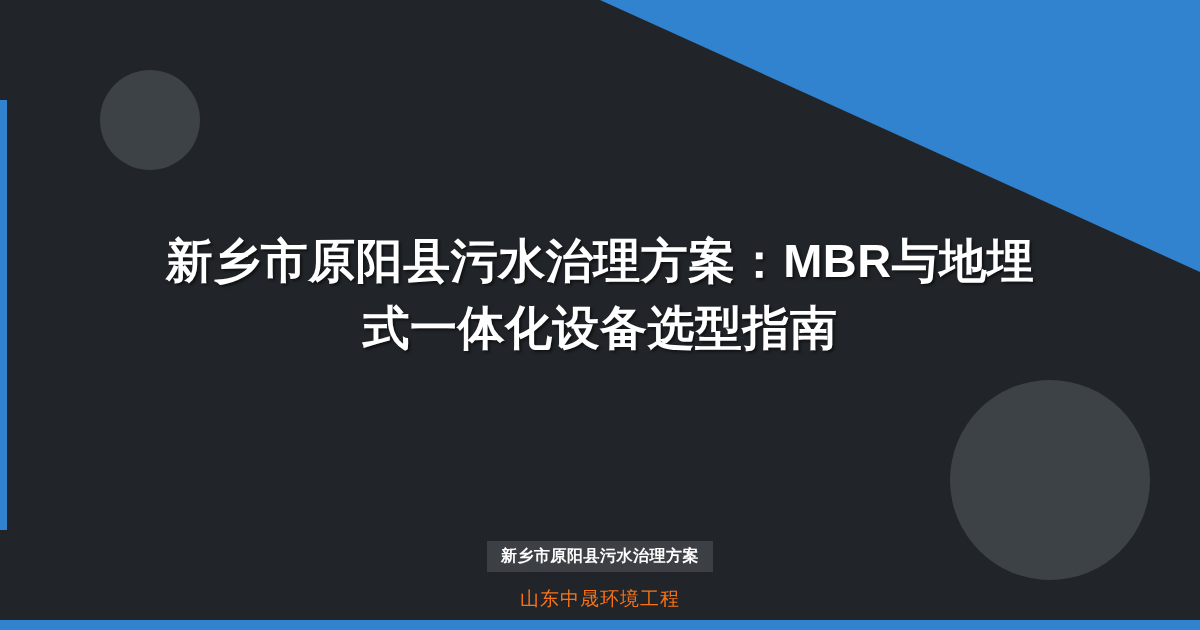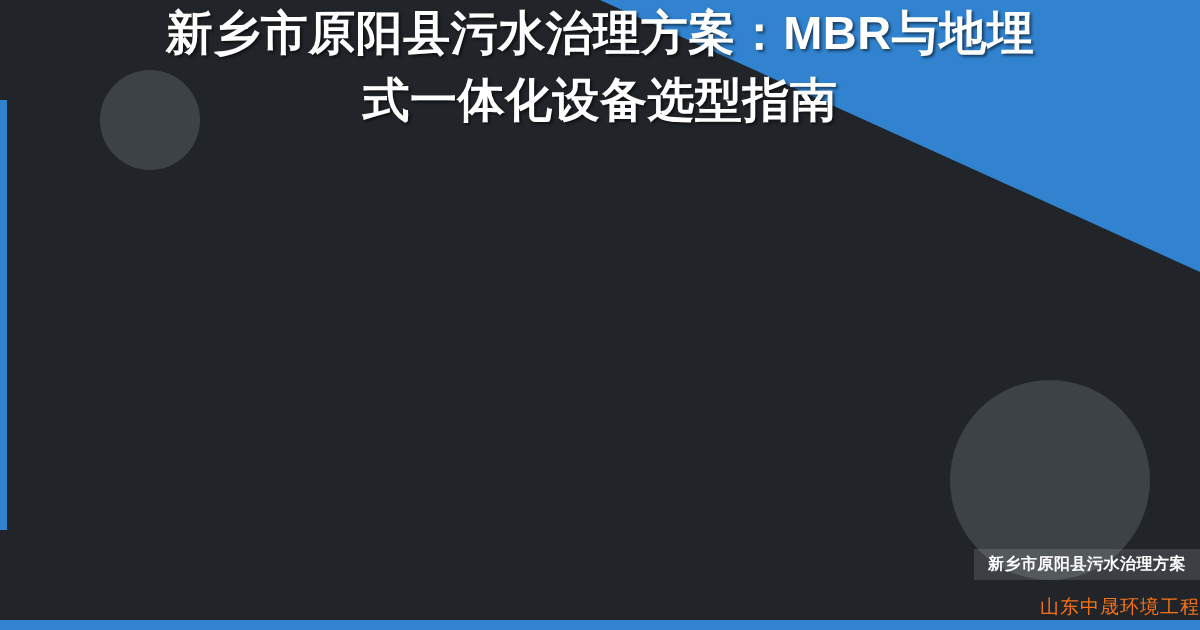--- a/index.html
+++ b/index.html
@@ -72,45 +72,46 @@
   
   .title-wrap {
     position: absolute;
     left: 0;
     top: 0;
     width: 1200px;
     height: 630px;
     display: flex;
     flex-direction: column;
     align-items: center;
+    justify-content: center;
     padding-bottom: 40px;
     box-sizing: border-box;
   }
 
   .title {
     width: 900px;
     text-align: center;
     color: #ffffff;
     font-size: 47px;
     font-weight: bold;
     line-height: 1.42;
     letter-spacing: 0.5px;
     text-shadow: 2px 2px 3px rgba(0, 0, 0, 0.55);
     white-space: pre-line;
   }
 
   
   .footer {
     position: absolute;
     left: 0;
-    bottom: 10px;
+    bottom: 18px;
     width: 1200px;
     display: flex;
     flex-direction: column;
-    align-items: flex-end;
+    align-items: center;
   }
 
   .footer-badge {
     display: inline-block;
     background: rgba(255, 255, 255, 0.12);
     color: #ffffff;
     font-size: 16px;
     font-weight: bold;
     line-height: 1;
     padding: 7px 14px 8px 14px;

